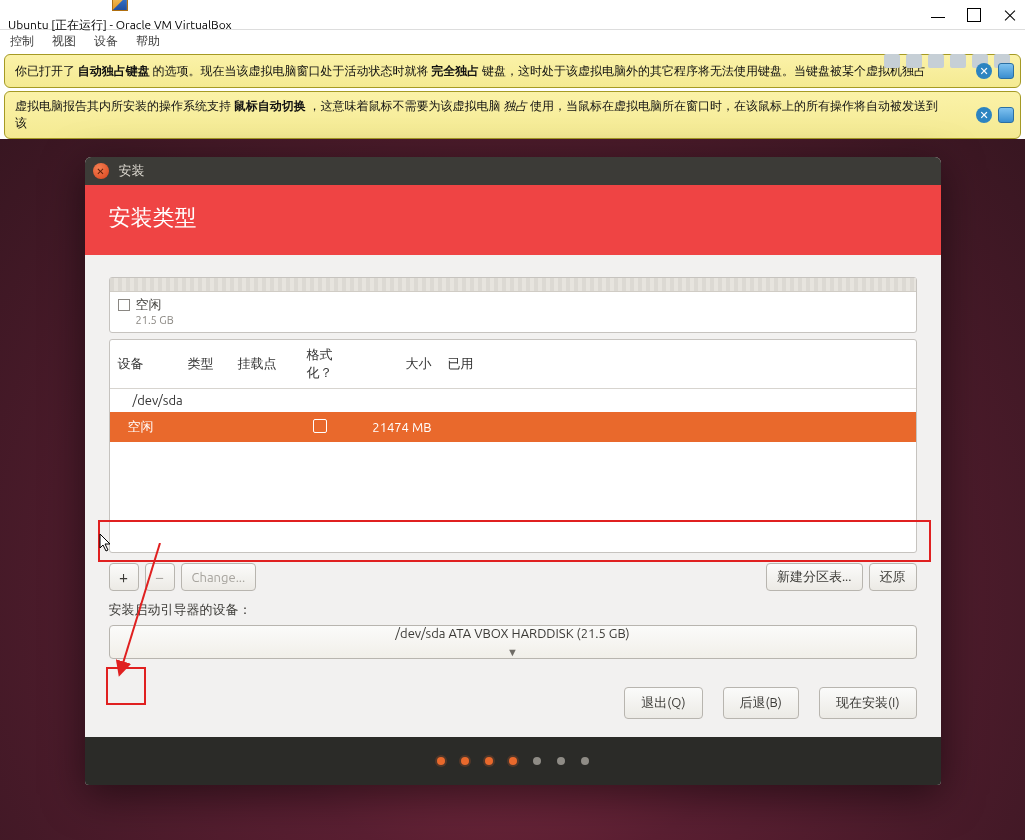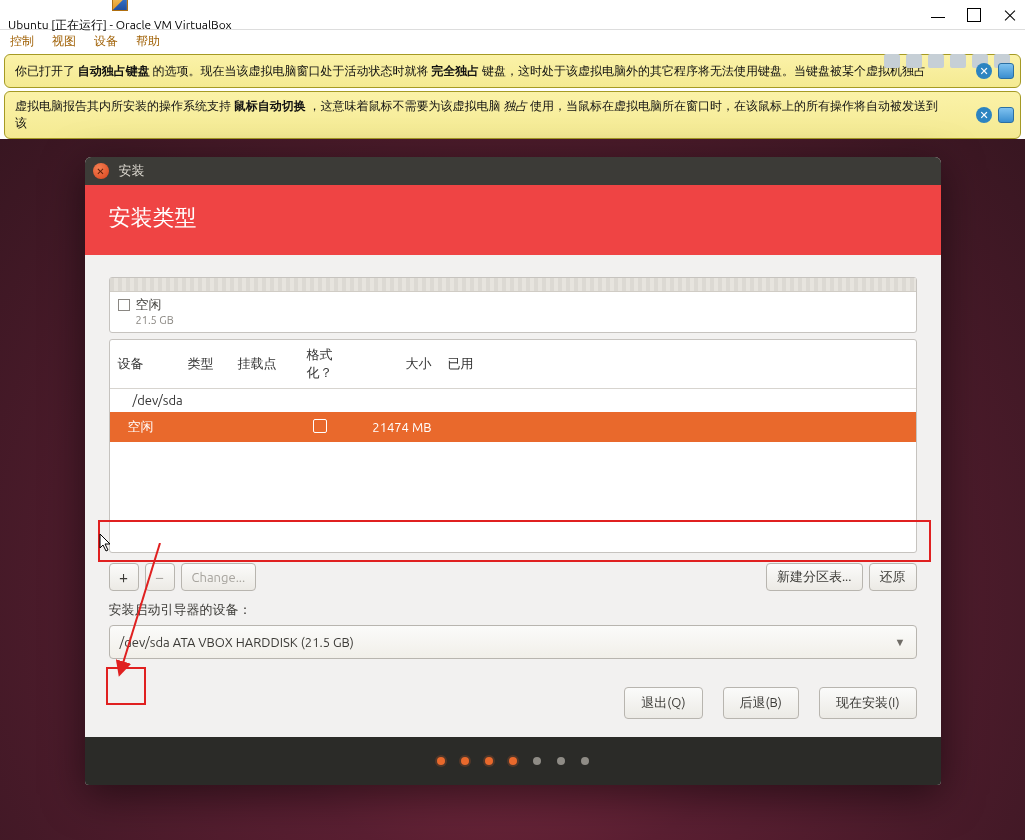--- a/index.html
+++ b/index.html
@@ -26,21 +26,21 @@
   }
   .host-titlebar .win-controls { display:flex; gap:22px; }
   .win-btn { width:14px; height:14px; position:relative; }
   .win-min::after{ content:''; position:absolute; left:0; right:0; bottom:4px; height:1px; background:#000;}
   .win-max{ border:1px solid #000;}
   .win-close::before,.win-close::after{content:'';position:absolute;left:0;right:0;top:50%;height:1px;background:#000;}
   .win-close::before{transform:rotate(45deg);} .win-close::after{transform:rotate(-45deg);}
 
   .host-menubar {
     height: 22px; display:flex; align-items:center; gap:18px;
-    padding:0 10px; font-size:12px; color:#a16207;
+    padding:0 10px; font-size:12px; color:#404040;
   }
   .host-menubar span{cursor:default;}
 
   
   .banner {
     margin:3px 4px 0 4px; position:relative;
     border:1px solid #a59a24; border-radius:6px;
     background:linear-gradient(#fbf2a8,#f4ea92);
     font-size:12px; color:#111; padding:6px 74px 6px 10px;
     min-height:34px; display:flex; align-items:center;
@@ -129,21 +129,21 @@
     display:flex;align-items:center;justify-content:center;
   }
   .btn.icon{width:30px;padding:0;font-size:16px;}
   .btn.disabled{color:#a7a49e;}
 
   .boot-label{font-size:13px;color:#3c3b37;margin-top:10px;}
   .boot-select{
     margin-top:6px; border:1px solid #b8b5af;border-radius:4px;
     background:linear-gradient(#fbfbfa,#f1efe9);
     height:34px;display:flex;align-items:center;justify-content:space-between;
-    padding:0 10px;font-size:13px;color:#3c3b37;
+    padding:0 10px;font-size:13px;color:#3c3b37;flex-direction:column;
   }
   .boot-select .chev{font-size:11px;color:#6f6c66;}
 
   .footer-btns{display:flex;justify-content:flex-end;gap:20px;margin-top:28px;}
   .footer-btns .btn{padding:6px 16px;}
 
   .dots-bar{height:48px;background:#2b2b28;display:flex;align-items:center;justify-content:center;gap:16px;}
   .dot{width:8px;height:8px;border-radius:4px;}
   .dot.on{background:#e9692c;box-shadow:0 0 0 2px rgba(233,105,44,.2);}
   .dot.off{background:#8f8c86;}

